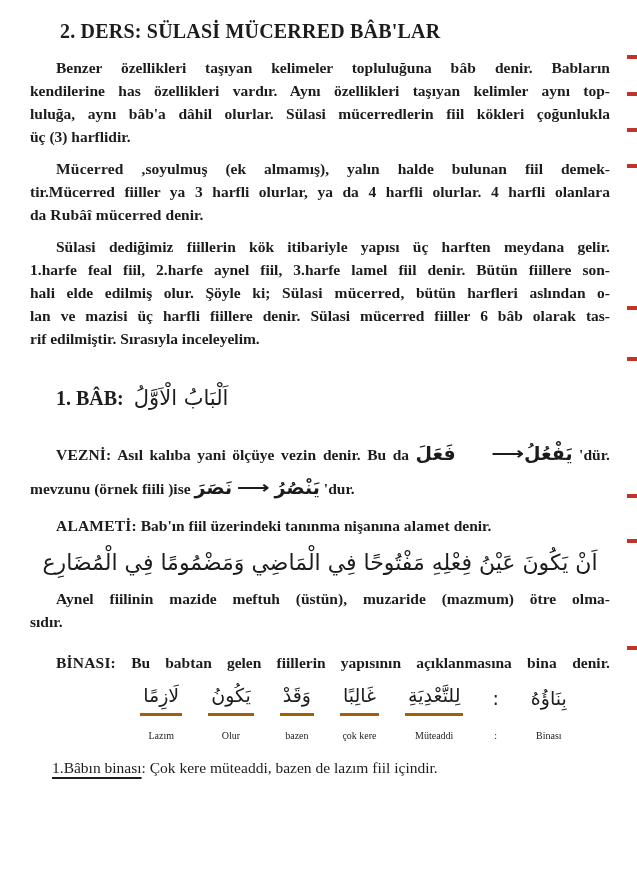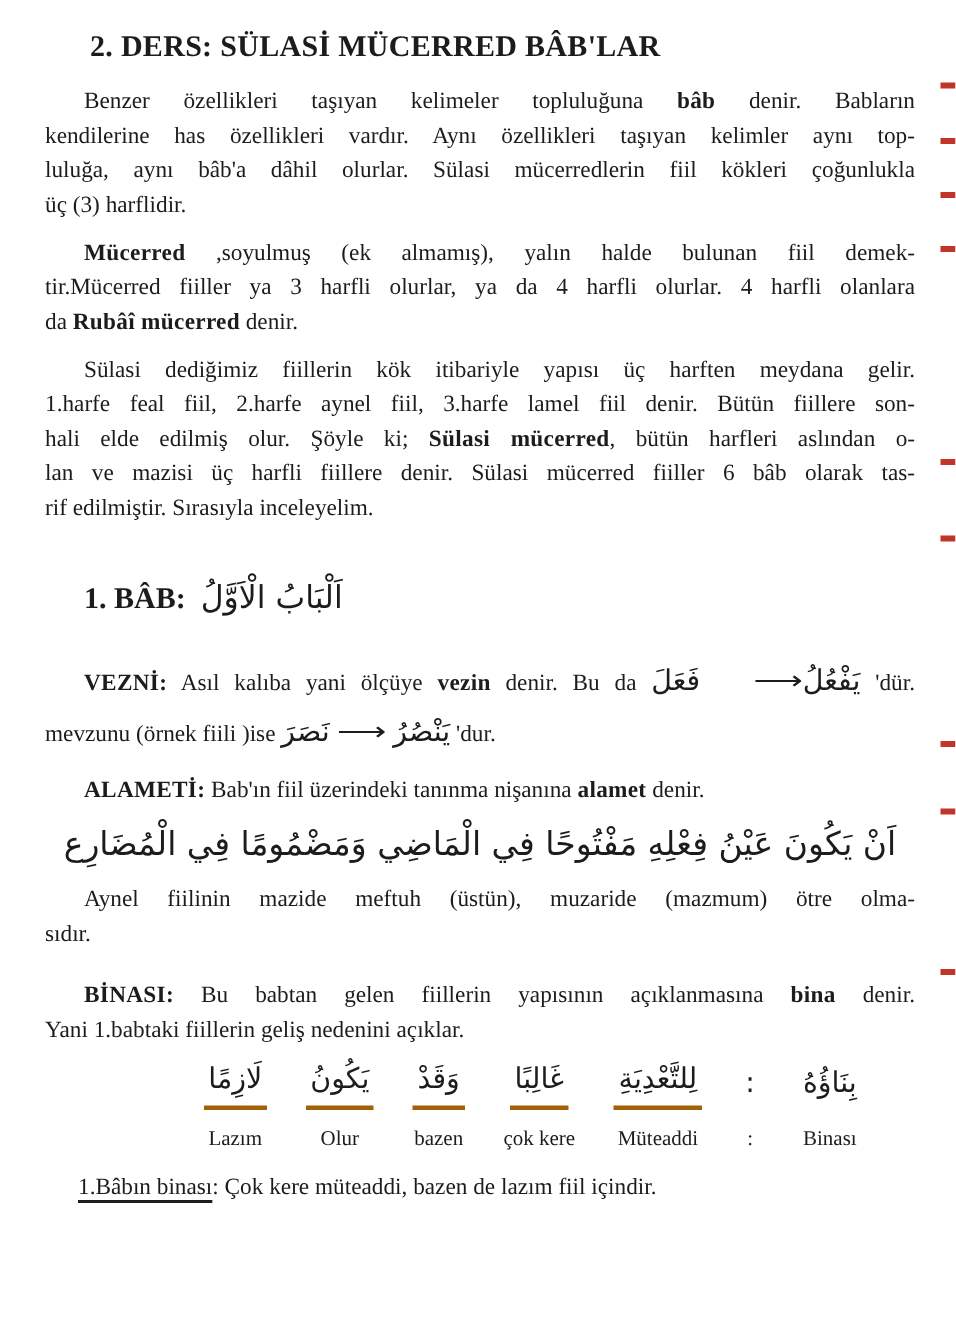--- a/index.html
+++ b/index.html
@@ -1,21 +1,21 @@
 <!DOCTYPE html>
 <html><head>
 <meta charset="utf-8">
 <style>
   html,body{margin:0;padding:0;}
   body{width:637px;height:896px;background:#ffffff;overflow:hidden;position:relative;
        font-family:"Liberation Serif","DejaVu Serif",serif;color:#1c1c1c;}
   .page{position:absolute;inset:0;padding:18px 27px 0 30px;box-sizing:border-box;}
   .title{font-size:20px;font-weight:bold;line-height:26px;margin:0 0 12px 30px;letter-spacing:.2px;}
   .para{margin:9px 0 0 0;}
-  .line{font-size:15.5px;line-height:23px;white-space:nowrap;text-align:justify;text-align-last:justify;}
+  .line{font-size:15.5px;line-height:23px;white-space:nowrap;text-align:justify;text-align-last:justify;font-weight:bold;}
   .line.last{text-align-last:left;}
   .line.indent{text-indent:26px;}
   .line b{letter-spacing:.2px;}
   .ar{font-family:"DejaVu Sans",sans-serif;direction:rtl;unicode-bidi:isolate;font-size:19px;}
   .arrow{font-family:"DejaVu Sans",sans-serif;font-size:17px;display:inline-block;
          transform:scaleX(1.35);margin:0 9px;position:relative;top:-1px;}
   .bab-heading{margin:28px 0 0 26px;font-size:20px;font-weight:bold;line-height:40px;}
   .bab-heading .ar{font-size:21px;font-weight:normal;margin-left:10px;}
   .vezni-line{margin-top:24px;}
   .mevzunu{margin-top:10px;}
@@ -23,21 +23,21 @@
   .alamet-ar{margin-top:6px;text-align:center;font-family:"DejaVu Sans",sans-serif;
              direction:rtl;font-size:22px;line-height:40px;}
   .aynel{margin-top:4px;}
   .binasi{margin-top:18px;}
   .bina-row{display:flex;direction:rtl;justify-content:center;align-items:flex-end;
             gap:26px;margin:8px 0 0 70px;}
   .bina-col{text-align:center;}
   .bina-ar{font-family:"DejaVu Sans",sans-serif;font-size:19px;line-height:26px;
            padding:0 3px 5px 3px;display:inline-block;}
   .bina-ar.u{border-bottom:3px solid #a16207;}
-  .bina-gloss{direction:ltr;font-size:14px;margin-top:12px;line-height:16px;white-space:nowrap;}
+  .bina-gloss{direction:ltr;font-size:10px;margin-top:12px;line-height:16px;white-space:nowrap;}
   .summary{margin:12px 0 0 22px;font-size:15.5px;line-height:23px;white-space:nowrap;}
   .summary .u{text-decoration:underline;text-decoration-thickness:1.5px;text-underline-offset:4px;}
   .mark{position:absolute;right:0;width:10px;height:3.5px;}
 </style>
 </head>
 <body>
 
 <div class="page" id="page">
 
   <div class="title">2. DERS: SÜLASİ MÜCERRED BÂB'LAR</div>
@@ -77,21 +77,20 @@
 
   <div class="alamet-ar">اَنْ يَكُونَ عَيْنُ فِعْلِهِ مَفْتُوحًا فِي الْمَاضِي وَمَضْمُومًا فِي الْمُضَارِع</div>
 
   <div class="para aynel">
       <div class="line indent">Aynel fiilinin mazide meftuh (üstün), muzaride (mazmum) ötre olma-</div>
       <div class="line last">sıdır.</div>
     </div>
 
   <div class="para binasi">
       <div class="line indent"><b>BİNASI:</b> Bu babtan gelen fiillerin yapısının açıklanmasına <b>bina</b> denir.</div>
-      <div class="line last">Yani 1.babtaki fiillerin geliş nedenini açıklar.</div>
     </div>
 
   <div class="bina-row" id="bina-row">
       <div class="bina-col"><div class="bina-ar">بِنَاؤُهُ</div><div class="bina-gloss">Binası</div></div>
       <div class="bina-col"><div class="bina-ar">:</div><div class="bina-gloss">:</div></div>
       <div class="bina-col"><div class="bina-ar u">لِلتَّعْدِيَةِ</div><div class="bina-gloss">Müteaddi</div></div>
       <div class="bina-col"><div class="bina-ar u">غَالِبًا</div><div class="bina-gloss">çok kere</div></div>
       <div class="bina-col"><div class="bina-ar u">وَقَدْ</div><div class="bina-gloss">bazen</div></div>
       <div class="bina-col"><div class="bina-ar u">يَكُونُ</div><div class="bina-gloss">Olur</div></div>
       <div class="bina-col"><div class="bina-ar u">لَازِمًا</div><div class="bina-gloss">Lazım</div></div>

